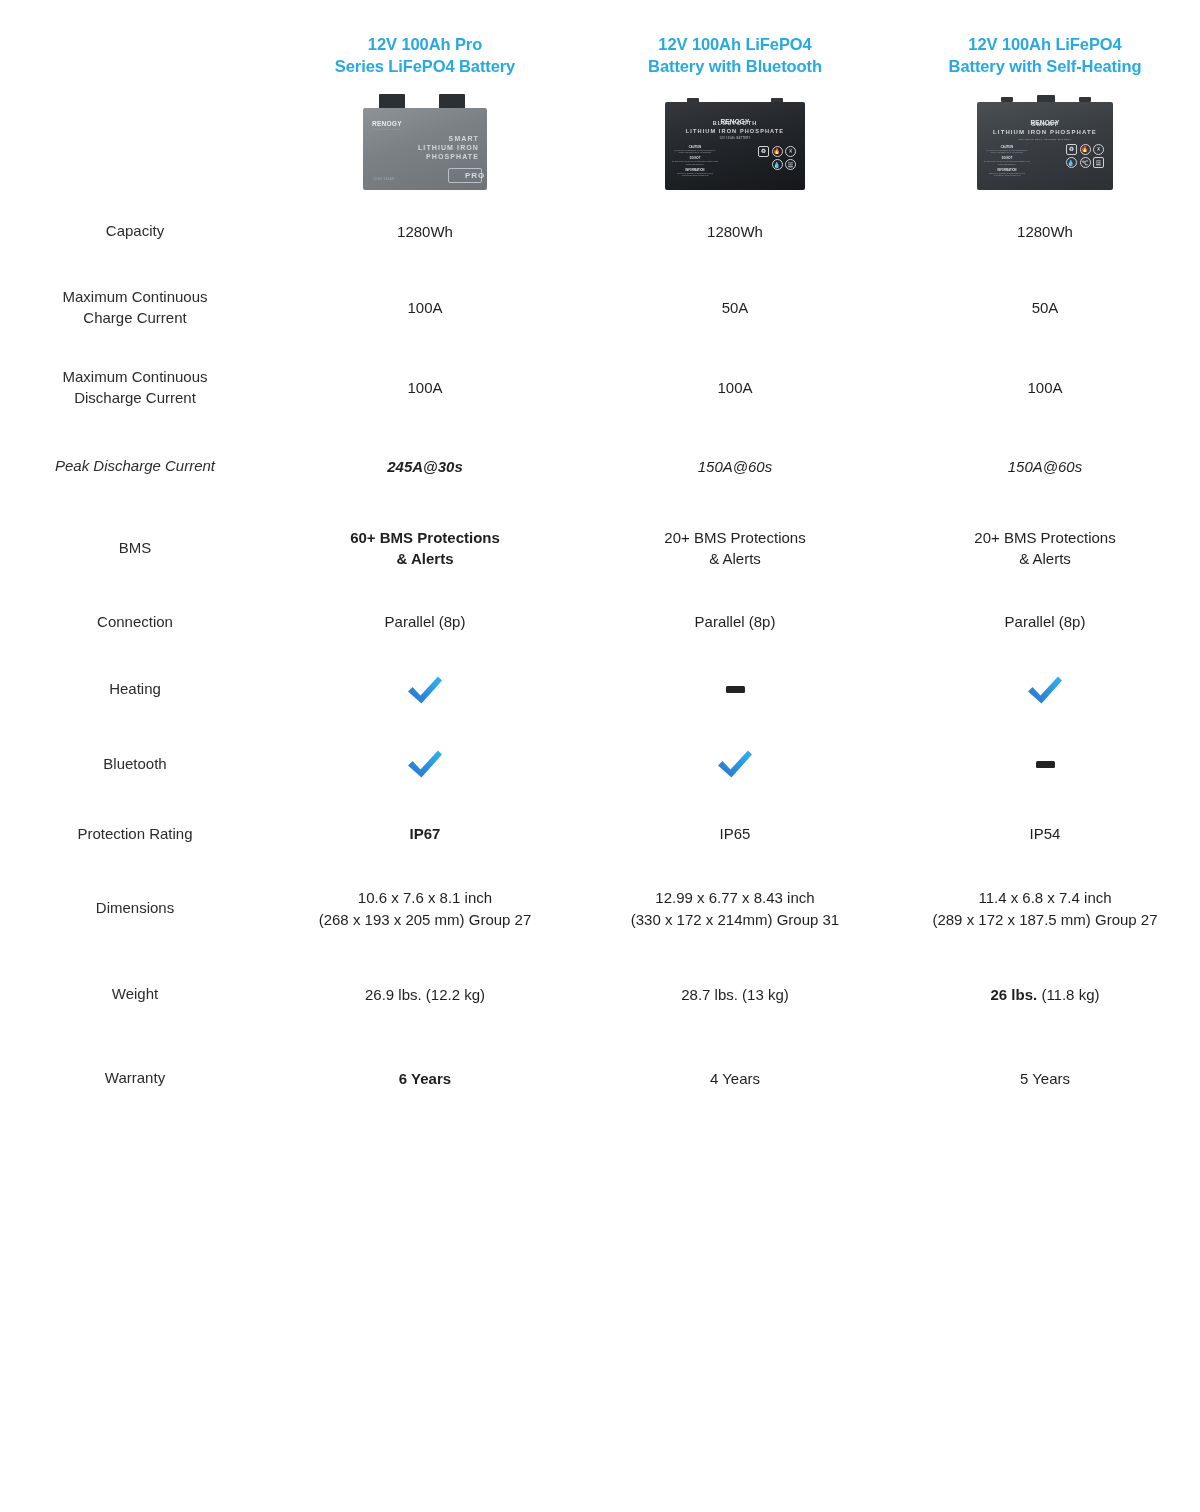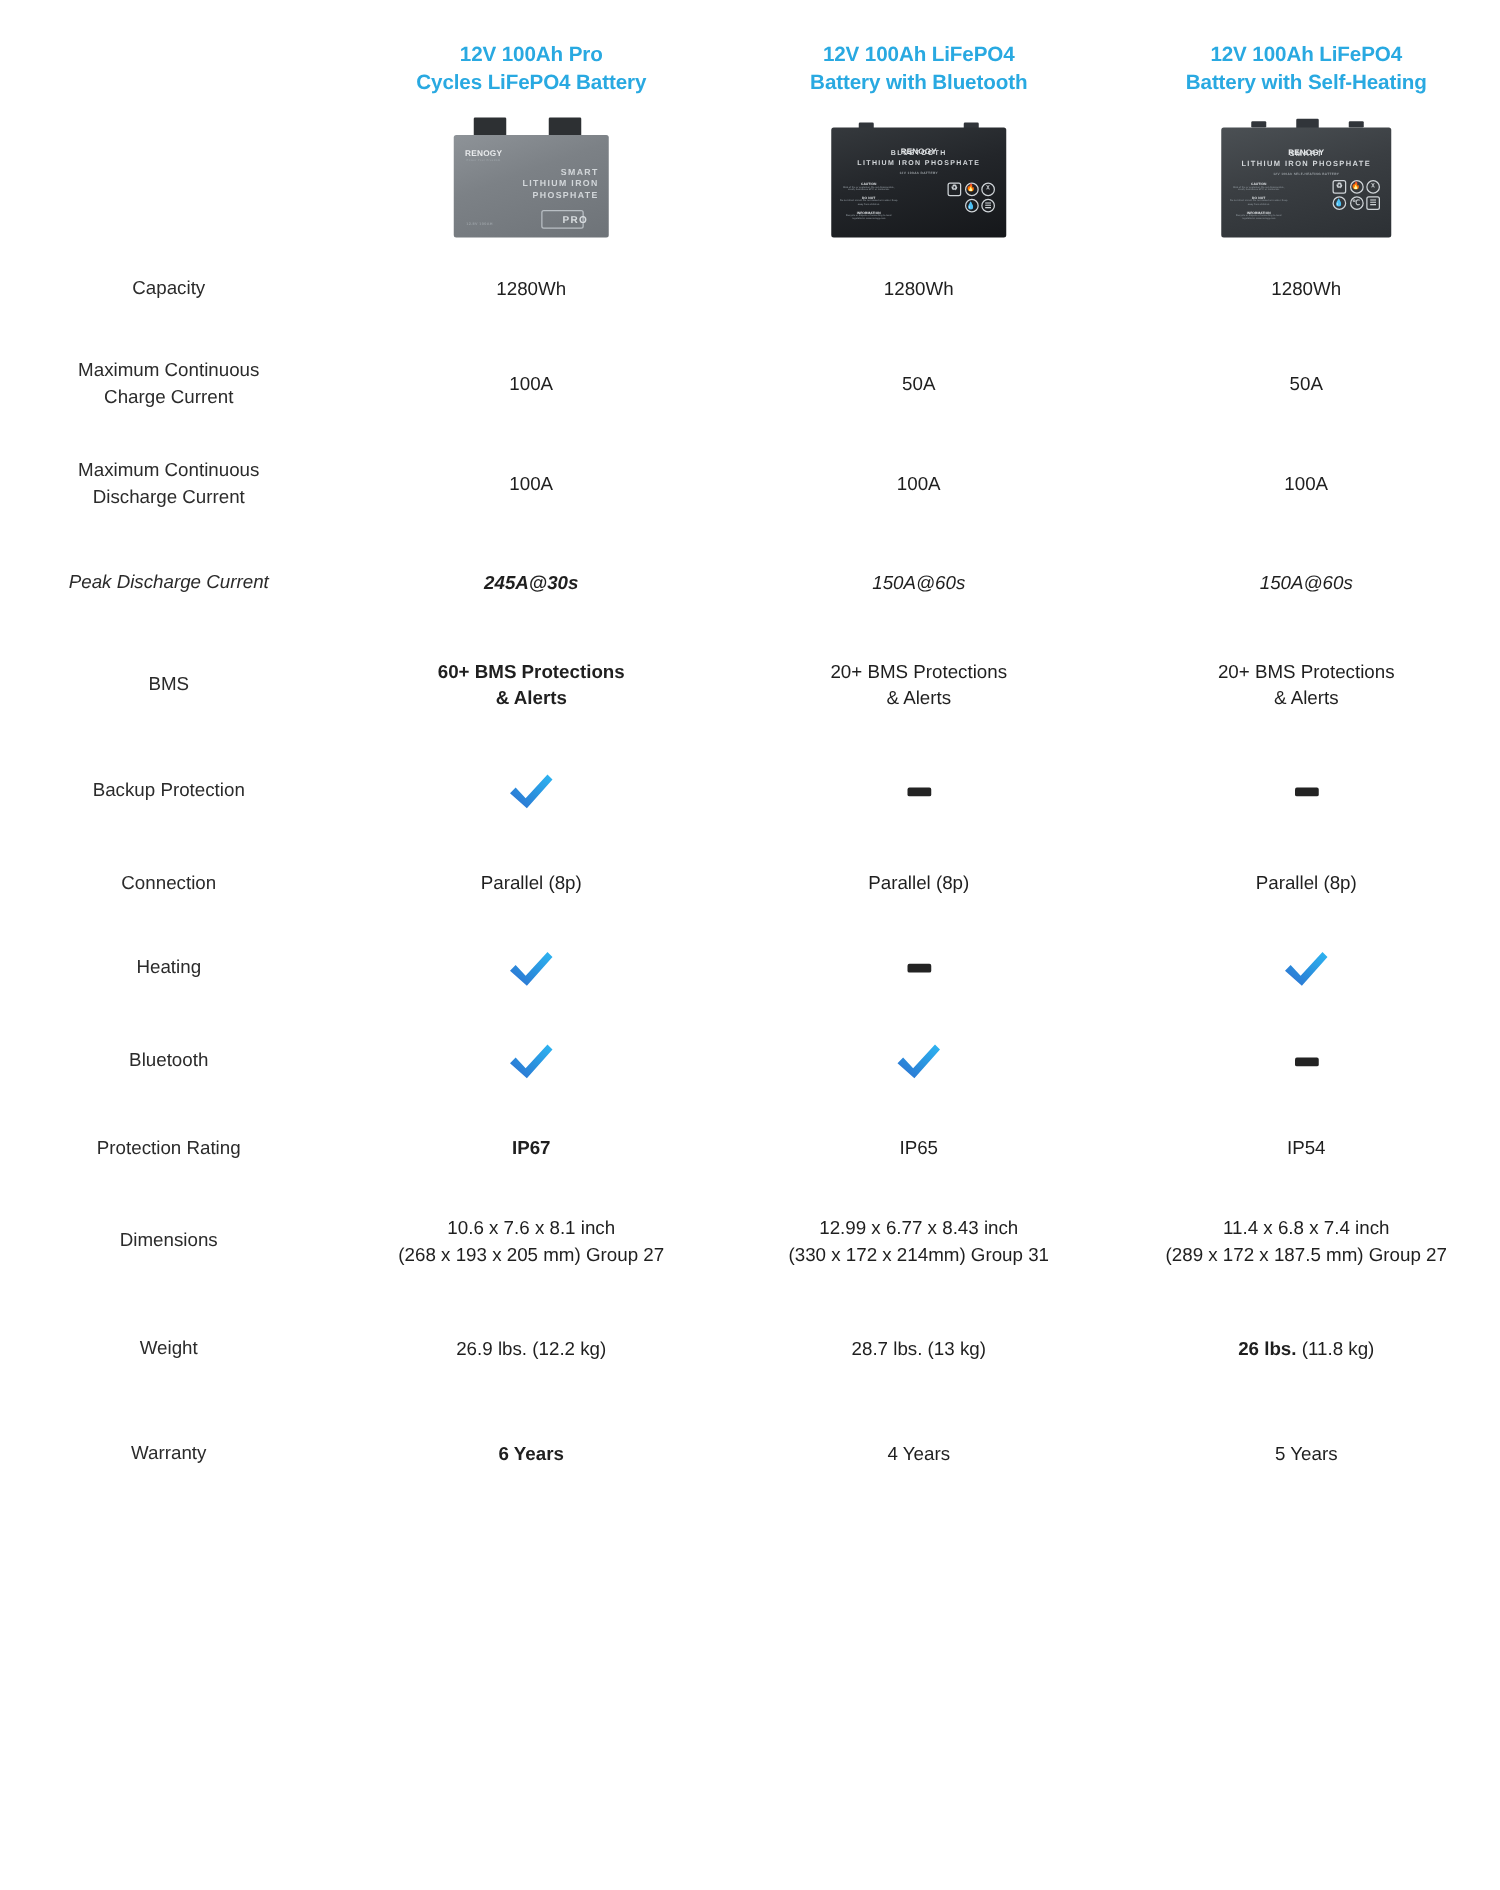--- a/index.html
+++ b/index.html
@@ -184,39 +184,39 @@
     <col class="label-col">
       <col class="prod-col">
       <col class="prod-col">
       <col class="prod-col">
   </colgroup>
   <thead>
     <tr>
       <th></th>
       <th class="hdr-cell">
         <div class="hdr-title">12V 100Ah Pro
-Cycles LiFePO4 Battery</div>
+Series LiFePO4 Battery</div>
         <div class="hdr-img-wrap">
 
           <div class="battery" style="width:124px;height:96px;">
             <div class="term" style="left:16px;width:26px;height:22px;"></div>
             <div class="term" style="left:76px;width:26px;height:22px;"></div>
             <div class="bat-body" style="top:14px;width:124px;height:82px;
                         background:linear-gradient(160deg,#8e9398 0%,#7c8186 40%,#6e7378 100%);">
               <div style="position:absolute;top:12px;left:9px;">
                 <div class="bat-brand" style="font-size:6.6px;">RENOGY</div>
                 <div class="bat-sub" style="font-size:2.2px;margin-top:1px;">Power Your Freedom</div>
               </div>
               <div style="position:absolute;top:27px;right:8px;text-align:right;">
                 <div class="bat-line" style="font-size:7px;text-align:right;">SMART</div>
                 <div class="bat-line" style="font-size:7px;text-align:right;margin-top:2px;">LITHIUM IRON</div>
                 <div class="bat-line" style="font-size:7px;text-align:right;margin-top:2px;">PHOSPHATE</div>
               </div>
               <div class="bat-sub" style="position:absolute;bottom:9px;left:10px;font-size:3px;">12.8V  100AH</div>
-              <div class="pro-badge" style="bottom:7px;right:20px;width:28px;font-size:8px;padding:2px 16px;">PRO</div>
+              <div class="pro-badge" style="bottom:7px;right:5px;width:28px;font-size:8px;padding:2px 16px;">PRO</div>
             </div>
           </div>
         </div>
       </th>
       <th class="hdr-cell">
         <div class="hdr-title">12V 100Ah LiFePO4
 Battery with Bluetooth</div>
         <div class="hdr-img-wrap">
 
           <div class="battery" style="width:140px;height:96px;">
@@ -334,28 +334,20 @@
       </tr>
       <tr class="spec-row" style="height: 85px;">
         <td class="row-label">BMS</td>
         <td class="row-value bold">60+ BMS Protections
 &amp; Alerts</td>
         <td class="row-value">20+ BMS Protections
 &amp; Alerts</td>
         <td class="row-value">20+ BMS Protections
 &amp; Alerts</td>
       </tr>
-      <tr class="spec-row" style="height: 85px;">
-        <td class="row-label">Backup Protection</td>
-        <td class="icon-cell"><svg class="chk" width="40" height="30" viewBox="0 0 40 30">
-            <path d="M3 16.5 L7.5 12 L15.5 20.5 L33 1.5 L37 5.5 L16.5 28.5 Z" fill="url(#chkGrad)"></path>
-          </svg></td>
-        <td class="icon-cell"><span class="dash"></span></td>
-        <td class="icon-cell"><span class="dash"></span></td>
-      </tr>
       <tr class="spec-row" style="height: 63px;">
         <td class="row-label">Connection</td>
         <td class="row-value">Parallel (8p)</td>
         <td class="row-value">Parallel (8p)</td>
         <td class="row-value">Parallel (8p)</td>
       </tr>
       <tr class="spec-row" style="height: 72px; padding-left: 11px;">
         <td class="row-label">Heating</td>
         <td class="icon-cell"><svg class="chk" width="40" height="30" viewBox="0 0 40 30">
             <path d="M3 16.5 L7.5 12 L15.5 20.5 L33 1.5 L37 5.5 L16.5 28.5 Z" fill="url(#chkGrad)"></path>

